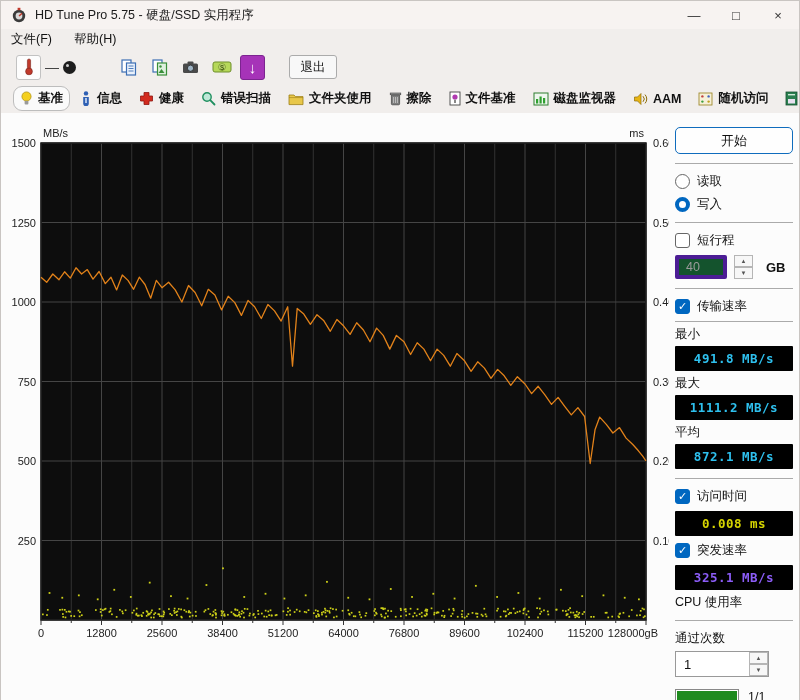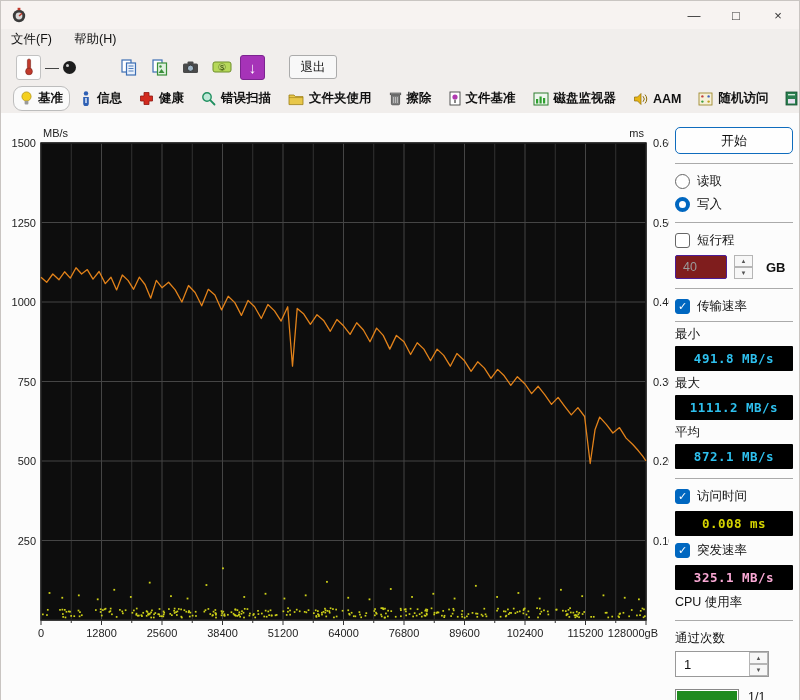--- a/index.html
+++ b/index.html
@@ -42,47 +42,48 @@
   .side { width:132px; flex:0 0 auto; padding:0 8px 0 6px; font-size:12.5px; }
 
   
   .start-btn { width:100%; height:27px; background:#fefefe; border:1px solid #0f6cbd; border-radius:5px; font-size:13px; display:flex; align-items:center; justify-content:center; margin-top:2px; }
   .hr { border-top:1px solid #aaa; margin:9px 0; }
   .row { display:flex; align-items:center; gap:7px; margin:6px 0; }
   .radio { width:15px; height:15px; border-radius:50%; background:#fff; border:1px solid #666; flex:0 0 auto; }
   .radio.sel { border:4.5px solid #0067c0; }
   .cb { width:15px; height:15px; border:1px solid #666; border-radius:3px; background:#fff; flex:0 0 auto; }
   .cb.checked { background:#0067c0; border-color:#0067c0; color:#fff; font-size:11px; display:flex; align-items:center; justify-content:center; }
-  .num-field { width:52px; height:24px; border:1px solid #4c1d95; border-radius:2px; background:#7f1d1d; color:#9a9a9a; font-size:12.5px; display:flex; align-items:center; padding-left:7px; }
+  .num-field { width:52px; height:24px; border:4px solid #4c1d95; border-radius:2px; background:#14532d; color:#9a9a9a; font-size:12.5px; display:flex; align-items:center; padding-left:7px; }
   .spin { width:19px; height:24px; display:flex; flex-direction:column; }
   .spin div { flex:1; border:1px solid #b5b5b5; background:#f7f7f7; font-size:6px; color:#555; display:flex; align-items:center; justify-content:center; }
   .unit { font-weight:700; font-size:13px; margin-left:6px; }
   .lcd { height:25px; background:#000; border-radius:1px; display:flex; align-items:center; justify-content:center; font-family:"DejaVu Sans Mono", monospace; font-size:12.5px; font-weight:700; letter-spacing:0.5px; margin:3px 0 0 0; }
   .lcd.cyan { color:#2ec0ee; }
   .lcd.yellow { color:#d6d400; }
-  .lcd.white { color:#f9a8d4; }
+  .lcd.white { color:#8b5cf6; }
   .lbl { margin-top:4px; }
   .spinbox { width:94px; height:26px; border:1px solid #999; background:#fff; display:flex; margin-top:4px; }
   .spinbox .v { flex:1; display:flex; align-items:center; padding-left:8px; font-size:13px; }
   .progress-row { display:flex; align-items:center; gap:9px; margin-top:12px; }
   .pbar { width:64px; height:15px; border:1px solid #888; background:#fff; padding:1px; }
   .pfill { height:100%; background:#1f8b1f; }
 </style>
 </head>
 <body>
 
 <div class="window">
 
   <div class="titlebar">
     <svg class="app-icon" viewBox="0 0 16 16">
       <circle cx="8" cy="9" r="6.2" fill="#3a3a3a"></circle>
       <circle cx="8" cy="9" r="3.4" fill="#d8d8d8"></circle>
       <rect x="6.6" y="0.8" width="2.8" height="2.4" fill="#c0392b"></rect>
       <path d="M8 9 L11 6.4" stroke="#c0392b" stroke-width="1.4"></path>
     </svg>
+    <span class="title-text">HD Tune Pro 5.75 - 硬盘/SSD 实用程序</span>
     <div class="win-controls">
       <div class="win-btn">
           <span>—</span>
         </div>
       <div class="win-btn">
           <span>□</span>
         </div>
       <div class="win-btn">
           <span>×</span>
         </div>

